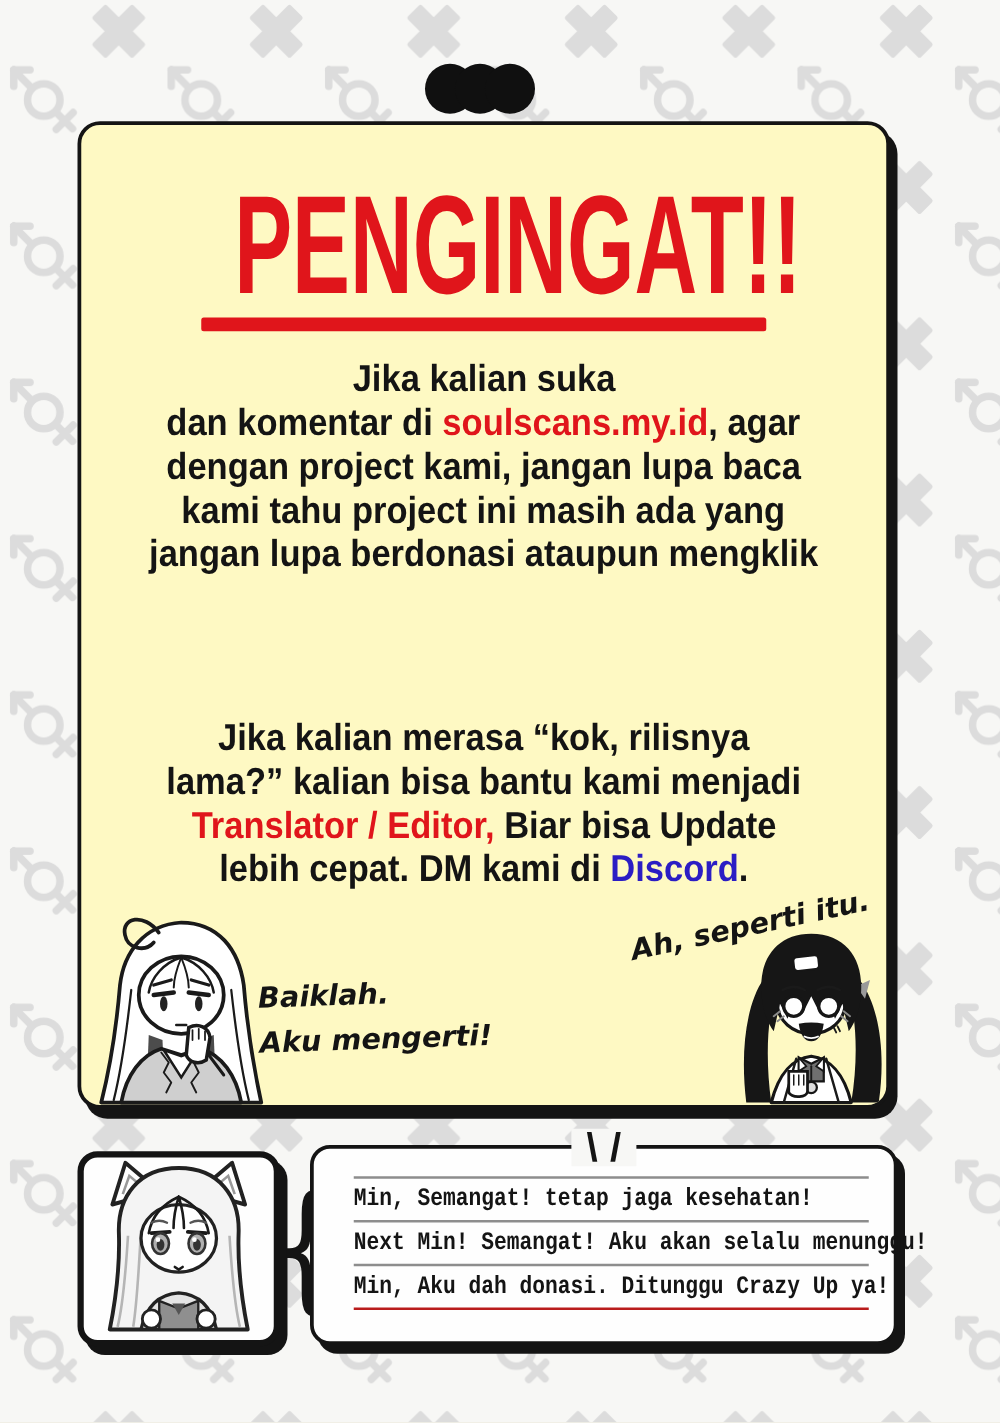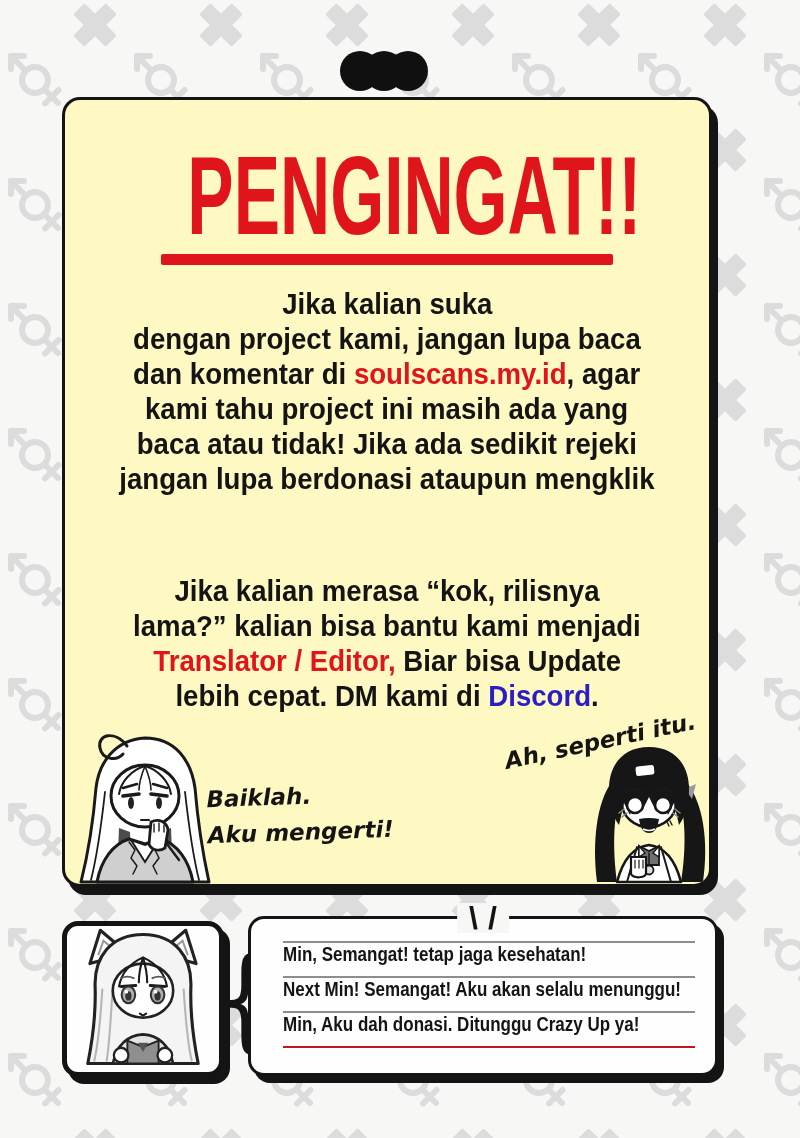--- a/index.html
+++ b/index.html
@@ -62,21 +62,21 @@
   }
   .comment-header{
     position:absolute;top:-16px;left:50%;transform:translateX(-50%);
     background:#f7f7f5;padding:0 12px;display:flex;align-items:center;gap:10px;
     font-weight:700;white-space:nowrap;
   }
   .comment-header .slash{font-size:32px;line-height:30px;font-weight:700;}
   .comment-header .hlabel{font-size:24px;letter-spacing:8px;line-height:30px;}
   .comment-list{margin:22px 20px 0 32px;}
   .comment-row{
-    border-top:2px solid #8d8d8d;height:33px;display:flex;align-items:flex-start;
+    border-top:2px solid #8d8d8d;height:33px;display:flex;align-items:center;font-family:Liberation Mono, monospace;
   }
   .comment-row:last-child{border-bottom:2px solid #b91c1c;}
   .comment-row .cond{font-size:20px;transform:scaleX(0.85);transform-origin:left center;}
 
   svg .ink{stroke:#1a1a1a;stroke-linecap:round;stroke-linejoin:round;fill:none;}
 </style>
 </head>
 <body>
 
 <div class="stage">
@@ -107,24 +107,23 @@
     <circle cx="70" cy="23" r="20" fill="#101010"></circle>
   </svg>
 
   <div class="main-box">
 
     <div class="title">PENGINGAT!!</div>
     <div class="title-underline"></div>
 
     <div class="para para1">
       <div class="line"><span class="cond">Jika kalian suka</span></div>
+      <div class="line"><span class="cond"><span>dan komentar di </span><span class="red">soulscans.my.id</span><span>, agar</span></span></div>
       <div class="line"><span class="cond">dengan project kami, jangan lupa baca</span></div>
-      <div class="line"><span class="cond"><span>dan komentar di </span><span class="red">soulscans.my.id</span><span>, agar</span></span></div>
       <div class="line"><span class="cond">kami tahu project ini masih ada yang</span></div>
-      <div class="line"><span class="cond">baca atau tidak! Jika ada sedikit rejeki</span></div>
       <div class="line"><span class="cond">jangan lupa berdonasi ataupun mengklik</span></div>
     </div>
 
     <div class="para para2">
       <div class="line"><span class="cond">Jika kalian merasa “kok, rilisnya</span></div>
       <div class="line"><span class="cond">lama?” kalian bisa bantu kami menjadi</span></div>
       <div class="line"><span class="cond"><span class="red">Translator / Editor,</span><span> Biar bisa Update</span></span></div>
       <div class="line"><span class="cond"><span>lebih cepat. DM kami di </span><span class="blue">Discord</span><span>.</span></span></div>
     </div>
 

